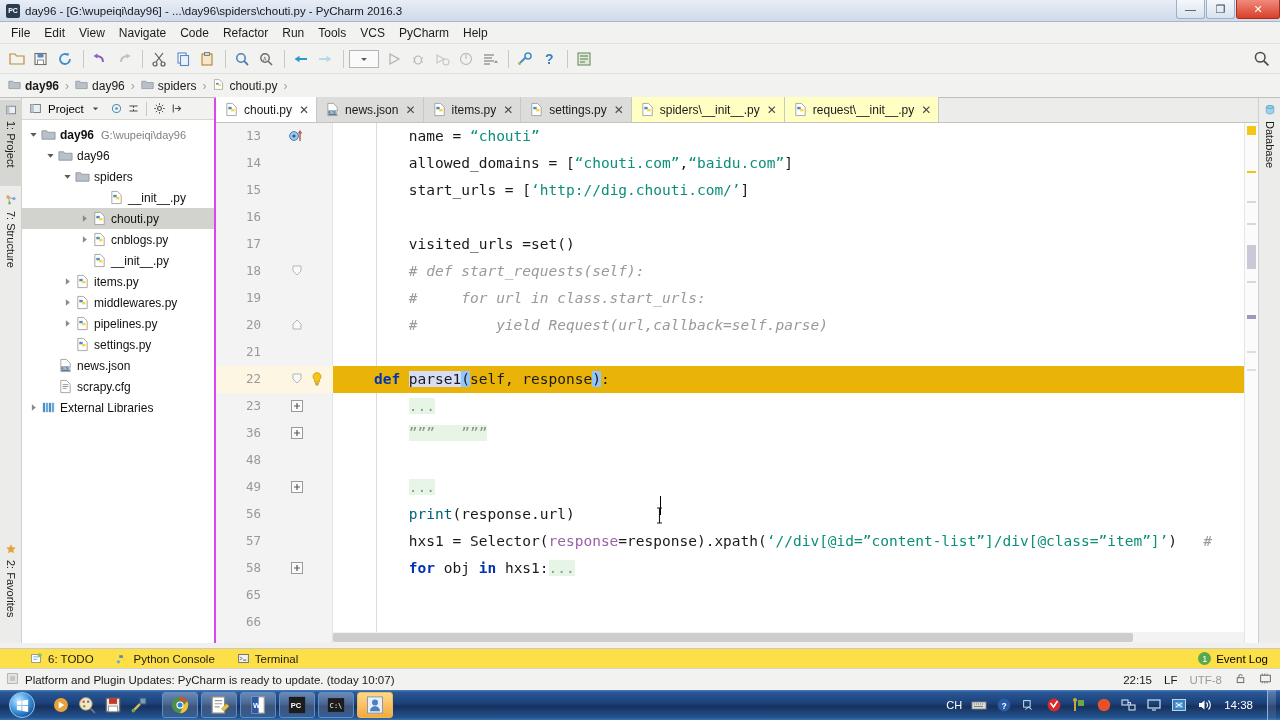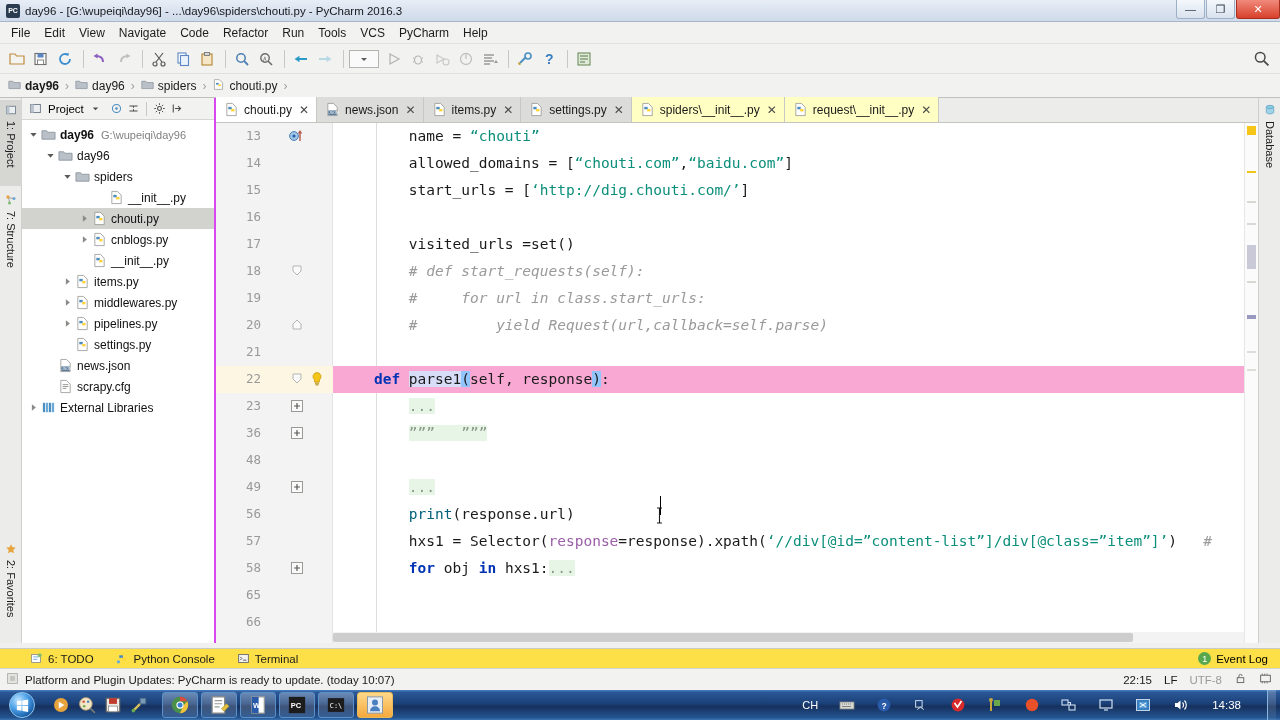--- a/index.html
+++ b/index.html
@@ -146,21 +146,21 @@
   .gmark { position: absolute; left: 72px; top: 4px; width: 18px; height: 18px;
            display: flex; align-items: center; justify-content: center; }
   .gbulb { position: absolute; left: 93px; top: 5px; }
   .codearea { position: absolute; left: 117px; top: 0; right: 0; height: 520px; }
   .cline {
     position: absolute; left: 0; right: 0; height: 27px;
     font-size: 14.5px; line-height: 27px; white-space: pre;
     font-family: "DejaVu Sans Mono", monospace; color: #1a1a1a;
     padding-left: 6px;
   }
-  .cline.hl { background: #f9a8d4; }
+  .cline.hl { background: #eab308; }
   .indent-guide {
     position: absolute; width: 1px; background: #dcdcdc;
   }
   .kw { color: #0033b3; font-weight: bold; }
   .str { color: #0c8f7a; }
   .fn { color: #00627a; }
   .cmt { color: #9a9a9a; font-style: italic; }
   .kwarg { color: #9b5fa8; }
   .fold { background: #e6f5e6; color: #8a9a8a; }
   .brace-hl { background: #93c5fd; }
@@ -226,21 +226,21 @@
   .tbutton {
     width: 36px; height: 26px; border: 1px solid #5a8fc8;
     background: linear-gradient(to bottom, rgba(255,255,255,.30), rgba(255,255,255,.08));
     border-radius: 3px; display: flex; align-items: center; justify-content: center;
   }
   .tbutton.active {
     background: linear-gradient(to bottom, #ffd98a, #f5a93d);
     border-color: #e8bb5a;
   }
   .tray {
-    position: absolute; right: 0; height: 30px; display: flex; align-items: center; gap: 20px; padding-right: 4px;
+    position: absolute; right: 0; height: 30px; display: flex; align-items: center; gap: 8px; padding-right: 4px;
   }
   .trayico { width: 17px; height: 17px; display: flex; align-items: center; justify-content: center; }
   .clock { color: #fff; font-size: 11.5px; margin: 0 6px 0 4px; text-align: center; }
   .showdesk { width: 9px; height: 30px; background: linear-gradient(to bottom, rgba(255,255,255,.22), rgba(255,255,255,.05)); border-left: 1px solid #8ab4dd; }
 
   .ime { color: #fff; font-size: 11px; }
 </style>
 </head>
 <body>
 

